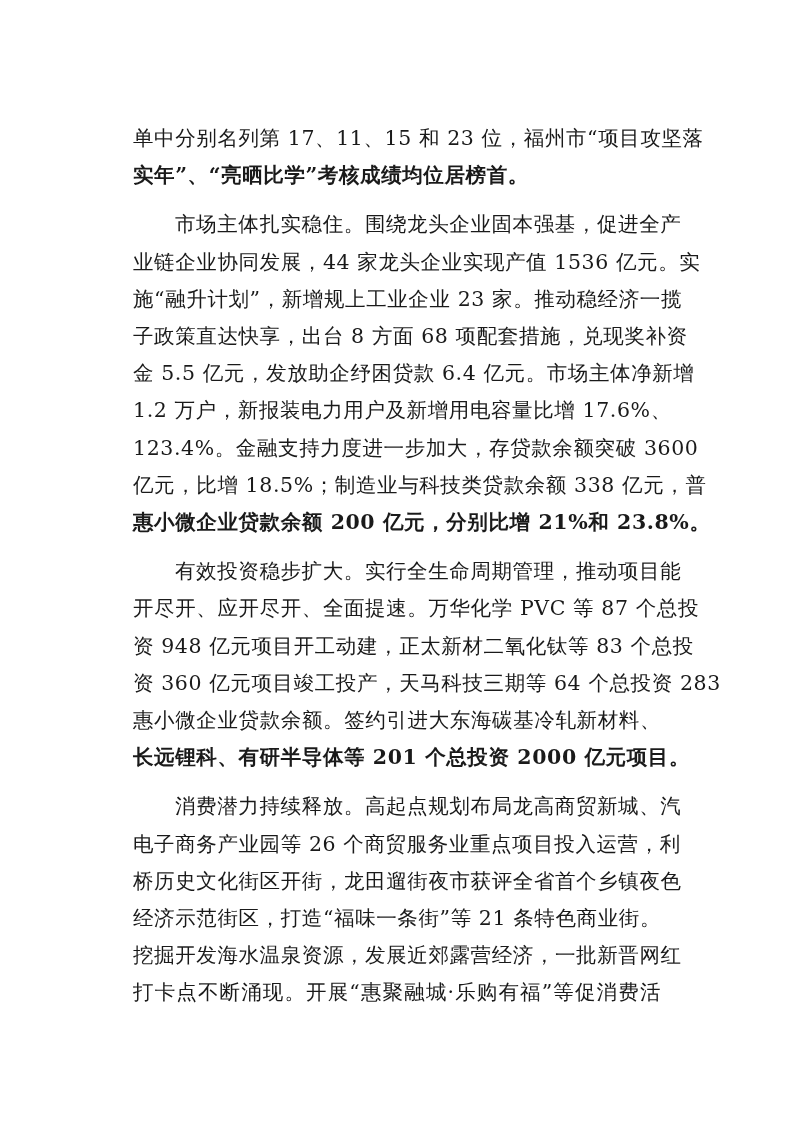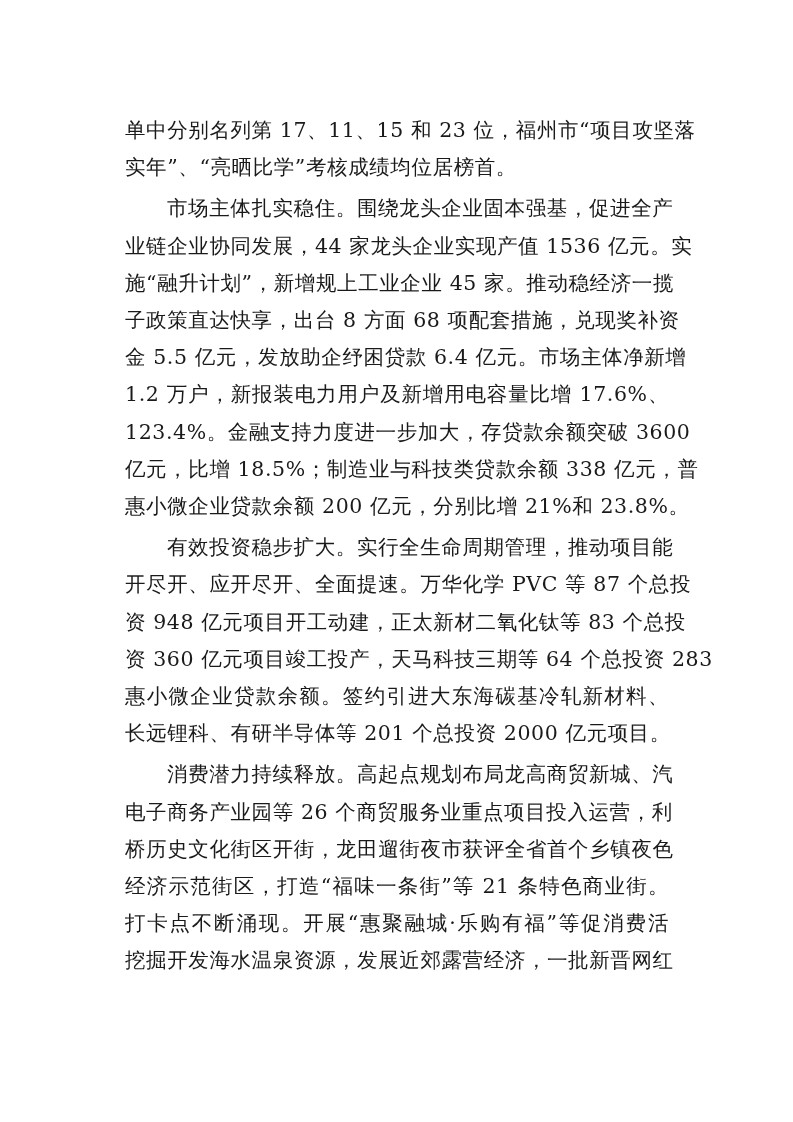--- a/index.html
+++ b/index.html
@@ -9,53 +9,53 @@
     left: 121px;
     top: 108px;
     width: 552px;
     font-family: "DejaVu Serif", "Liberation Serif", serif;
     font-size: 20.5px;
     line-height: 37.2px;
     color: #1a1a1a;
     text-align: justify;
     text-justify: inter-character;
   }
-  .para { margin: 4px; padding: 0; letter-spacing: 0.6px; }
+  .para { margin: 12px; padding: 0; letter-spacing: 0.6px; }
   .indent { text-indent: 42px; }
   .line { display: block; white-space: nowrap; text-align-last: justify; text-align: justify; }
-  .line.last { text-align-last: left; }
+  .line.last { text-align-last: left; font-weight: bold; }
 </style>
 </head>
 <body>
 
 <div class="page">
   <div class="para">
     <span class="line">单中分别名列第 17、11、15 和 23 位，福州市“项目攻坚落</span>
     <span class="line last">实年”、“亮晒比学”考核成绩均位居榜首。</span>
   </div>
   <div class="para">
     <span class="line indent">市场主体扎实稳住。围绕龙头企业固本强基，促进全产</span>
     <span class="line">业链企业协同发展，44 家龙头企业实现产值 1536 亿元。实</span>
-    <span class="line">施“融升计划”，新增规上工业企业 45 家。推动稳经济一揽</span>
+    <span class="line">施“融升计划”，新增规上工业企业 23 家。推动稳经济一揽</span>
     <span class="line">子政策直达快享，出台 8 方面 68 项配套措施，兑现奖补资</span>
     <span class="line">金 5.5 亿元，发放助企纾困贷款 6.4 亿元。市场主体净新增</span>
     <span class="line">1.2 万户，新报装电力用户及新增用电容量比增 17.6%、</span>
     <span class="line">123.4%。金融支持力度进一步加大，存贷款余额突破 3600</span>
     <span class="line">亿元，比增 18.5%；制造业与科技类贷款余额 338 亿元，普</span>
     <span class="line last">惠小微企业贷款余额 200 亿元，分别比增 21%和 23.8%。</span>
   </div>
   <div class="para">
     <span class="line indent">有效投资稳步扩大。实行全生命周期管理，推动项目能</span>
     <span class="line">开尽开、应开尽开、全面提速。万华化学 PVC 等 87 个总投</span>
     <span class="line">资 948 亿元项目开工动建，正太新材二氧化钛等 83 个总投</span>
     <span class="line">资 360 亿元项目竣工投产，天马科技三期等 64 个总投资 283</span>
     <span class="line">惠小微企业贷款余额。签约引进大东海碳基冷轧新材料、</span>
     <span class="line last">长远锂科、有研半导体等 201 个总投资 2000 亿元项目。</span>
   </div>
   <div class="para">
     <span class="line indent">消费潜力持续释放。高起点规划布局龙高商贸新城、汽</span>
     <span class="line">电子商务产业园等 26 个商贸服务业重点项目投入运营，利</span>
     <span class="line">桥历史文化街区开街，龙田遛街夜市获评全省首个乡镇夜色</span>
     <span class="line">经济示范街区，打造“福味一条街”等 21 条特色商业街。</span>
+    <span class="line">挖掘开发海水温泉资源，发展近郊露营经济，一批新晋网红</span>
     <span class="line">打卡点不断涌现。开展“惠聚融城·乐购有福”等促消费活</span>
-    <span class="line">挖掘开发海水温泉资源，发展近郊露营经济，一批新晋网红</span>
   </div>
 </div>
 
 </body></html>

